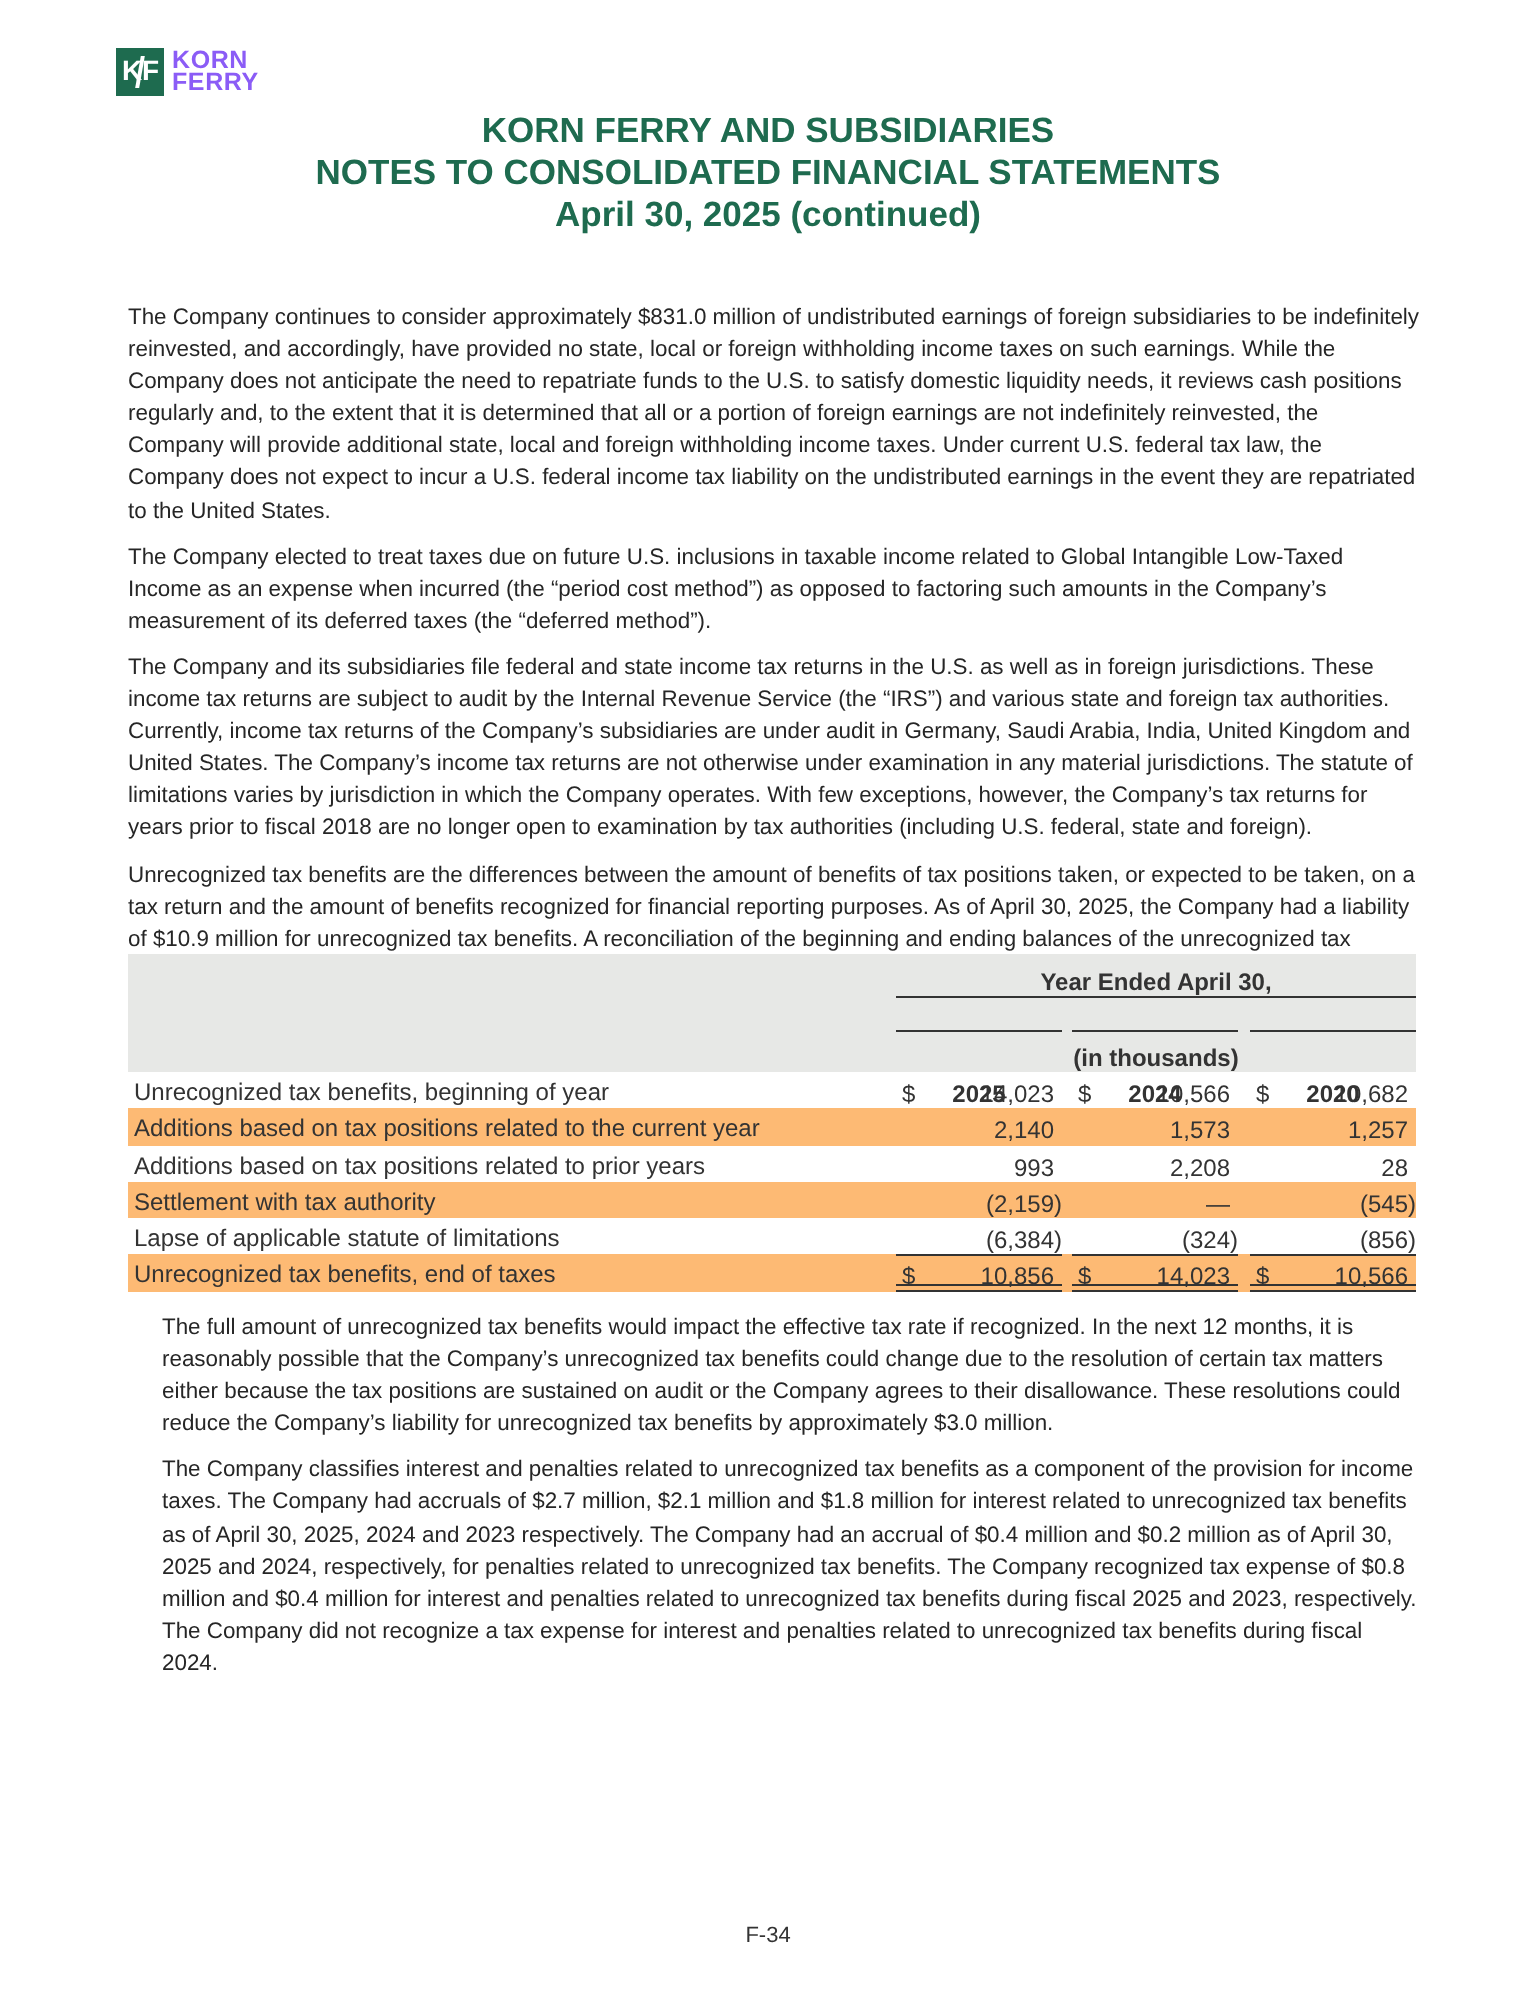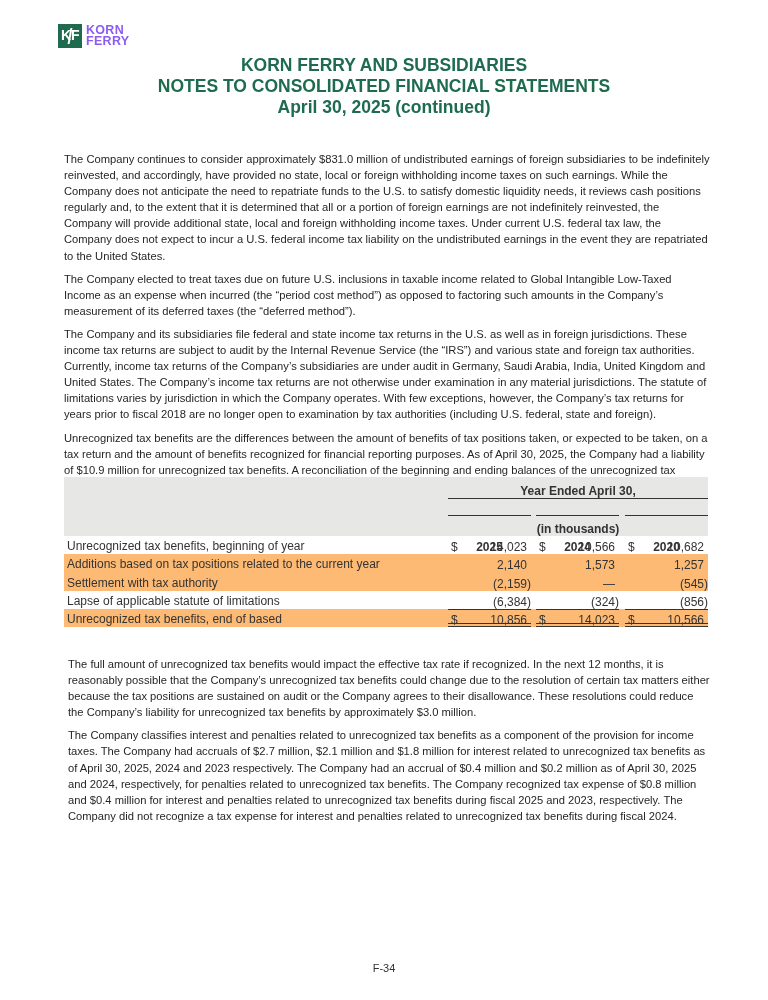--- a/index.html
+++ b/index.html
@@ -25,21 +25,21 @@
   .hdr .line2 { position: absolute; top: 38px; width: 83px; border-top: 1.2px solid #333; }
   .hdr .it { position: absolute; left: 384px; width: 260px; top: 45px; text-align: center; font-weight: bold; }
   .row { position: relative; height: 18.3px; }
   .row.alt { background: #fdba74; }
   .row .lbl { position: absolute; left: 3px; top: 3px; }
   .row .cur { position: absolute; top: 4px; }
   .row .val { position: absolute; top: 4px; text-align: right; width: 60px; }
   .row .ul { position: absolute; top: 0; width: 83px; border-top: 1px solid #333; }
   .row .dl { position: absolute; bottom: 0; width: 83px; height: 2px; border-top: 1px solid #333; border-bottom: 1px solid #333; }
   .tail { position: absolute; left: 64px; width: 646px; top: 656px; font-size: 11.2px; line-height: 16.1px; color: #262626; }
-  .tail p { margin: 0 0 7px 4px; }
+  .tail p { margin: 0 0 7px 17px; }
   .footer { position: absolute; top: 962px; left: 0; width: 768px; text-align: center; font-size: 11px; color: #333; }
 </style>
 </head>
 <body>
 
 <div class="logo">
   <div class="logo-mark">
     <span class="k">K</span>
     <div class="bar"></div>
     <span class="f">F</span>
@@ -84,34 +84,40 @@
         <div class="val" style="left: 491px;">10,566</div>
         <div class="cur" style="left: 564px;">$</div>
         <div class="val" style="left: 580px;">10,682</div>
       </div>
       <div class="row alt">
         <div class="lbl">Additions based on tax positions related to the current year</div>
         <div class="val" style="left: 403px;">2,140</div>
         <div class="val" style="left: 491px;">1,573</div>
         <div class="val" style="left: 580px;">1,257</div>
       </div>
+      <div class="row">
+        <div class="lbl">Additions based on tax positions related to prior years</div>
+        <div class="val" style="left: 403px;">993</div>
+        <div class="val" style="left: 491px;">2,208</div>
+        <div class="val" style="left: 580px;">28</div>
+      </div>
       <div class="row alt">
         <div class="lbl">Settlement with tax authority</div>
         <div class="val" style="left: 407px;">(2,159)</div>
         <div class="val" style="left: 491px;">—</div>
         <div class="val" style="left: 584px;">(545)</div>
       </div>
       <div class="row">
         <div class="lbl">Lapse of applicable statute of limitations</div>
         <div class="val" style="left: 407px;">(6,384)</div>
         <div class="val" style="left: 495px;">(324)</div>
         <div class="val" style="left: 584px;">(856)</div>
       </div>
       <div class="row alt">
-        <div class="lbl">Unrecognized tax benefits, end of based</div>
+        <div class="lbl">Unrecognized tax benefits, end of taxes</div>
         <div class="cur" style="left: 387px;">$</div>
         <div class="val" style="left: 403px;">10,856</div>
         <div class="ul" style="left: 384px;"></div>
         <div class="dl" style="left: 384px;"></div>
         <div class="cur" style="left: 475px;">$</div>
         <div class="val" style="left: 491px;">14,023</div>
         <div class="ul" style="left: 472px;"></div>
         <div class="dl" style="left: 472px;"></div>
         <div class="cur" style="left: 564px;">$</div>
         <div class="val" style="left: 580px;">10,566</div>

